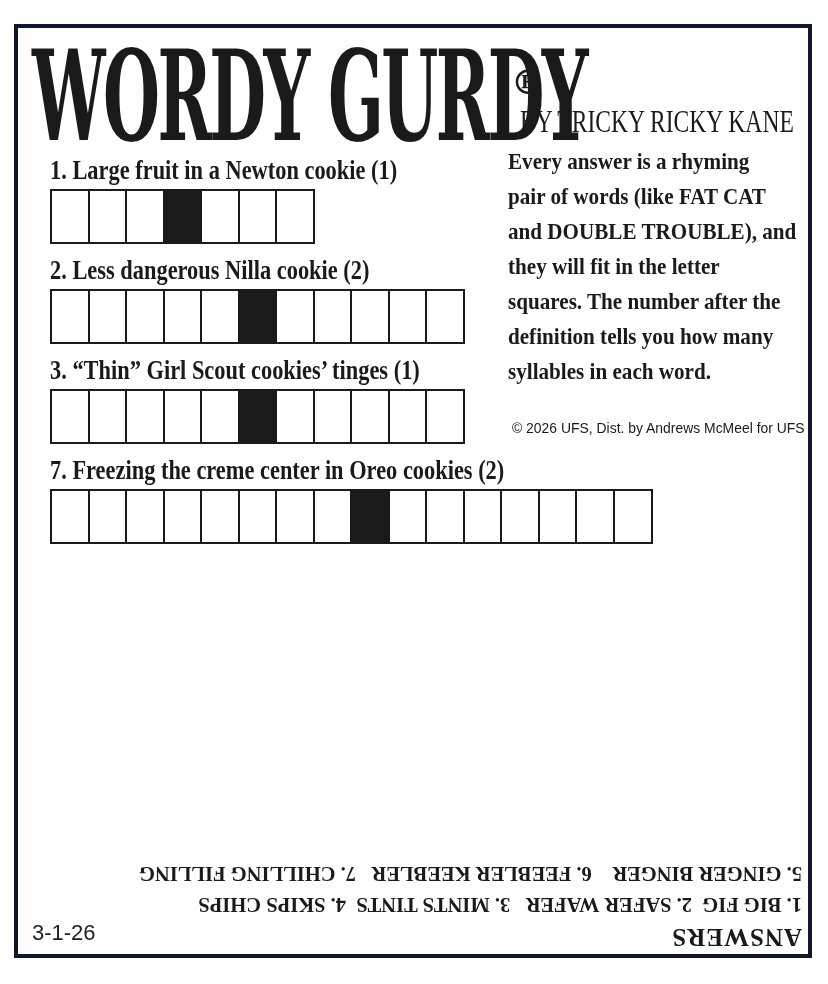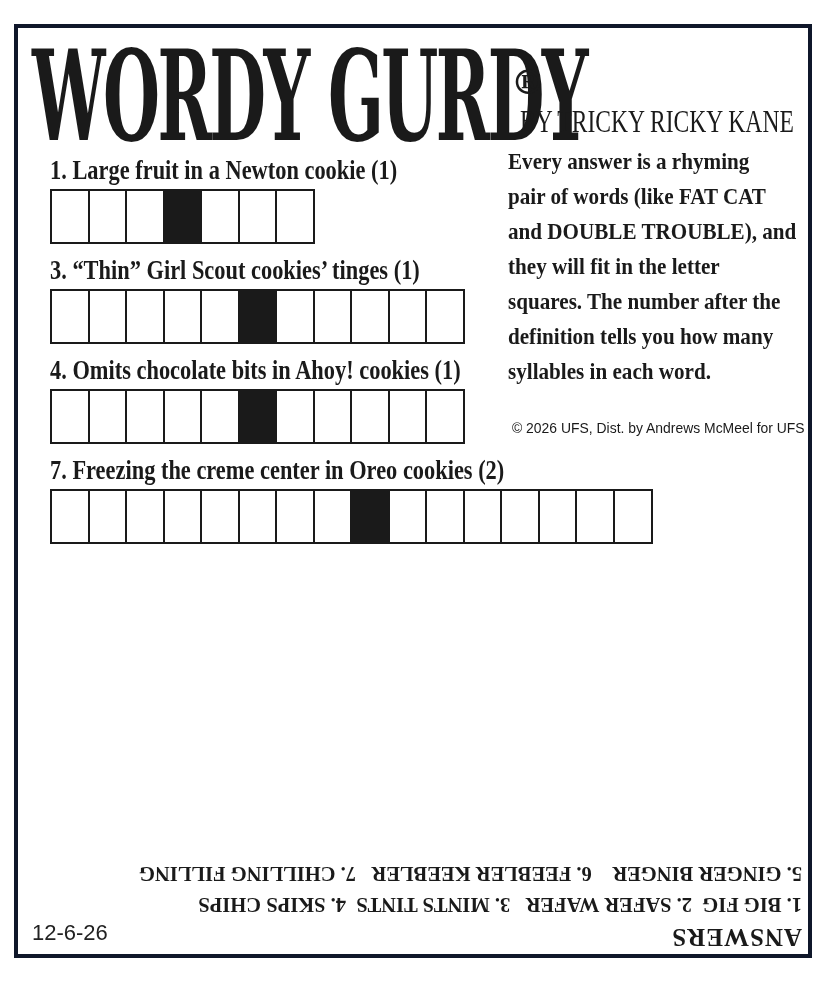--- a/index.html
+++ b/index.html
@@ -94,34 +94,34 @@
   <div class="clues" id="clues">
       <div class="clue-block"><div class="clue-text">1. Large fruit in a Newton cookie (1)</div><div class="cell-row">
           <div class="cell"></div>
           <div class="cell"></div>
           <div class="cell"></div>
           <div class="cell black"></div>
           <div class="cell"></div>
           <div class="cell"></div>
           <div class="cell"></div>
         </div></div>
-      <div class="clue-block"><div class="clue-text">3. “Thin” Girl Scout cookies’ tinges (1)</div><div class="cell-row">
+      <div class="clue-block"><div class="clue-text">2. Less dangerous Nilla cookie (2)</div><div class="cell-row">
           <div class="cell"></div>
           <div class="cell"></div>
           <div class="cell"></div>
           <div class="cell"></div>
           <div class="cell"></div>
           <div class="cell black"></div>
           <div class="cell"></div>
           <div class="cell"></div>
           <div class="cell"></div>
           <div class="cell"></div>
           <div class="cell"></div>
         </div></div>
-      <div class="clue-block"><div class="clue-text">4. Omits chocolate bits in Ahoy! cookies (1)</div><div class="cell-row">
+      <div class="clue-block"><div class="clue-text">3. “Thin” Girl Scout cookies’ tinges (1)</div><div class="cell-row">
           <div class="cell"></div>
           <div class="cell"></div>
           <div class="cell"></div>
           <div class="cell"></div>
           <div class="cell"></div>
           <div class="cell black"></div>
           <div class="cell"></div>
           <div class="cell"></div>
           <div class="cell"></div>
           <div class="cell"></div>
@@ -146,15 +146,15 @@
           <div class="cell"></div>
         </div></div>
     </div>
 
   <div class="answers">
     <div class="answers-heading">ANSWERS</div>
     <div class="answers-line">1. BIG FIG  2. SAFER WAFER   3. MINTS TINTS  4. SKIPS CHIPS</div>
     <div class="answers-line">5. GINGER BINGER    6. FEEBLER KEEBLER   7. CHILLING FILLING</div>
   </div>
 
-  <div class="date-code">12-6-26</div>
+  <div class="date-code">3-1-26</div>
 
 </div>
 
 </body></html>

